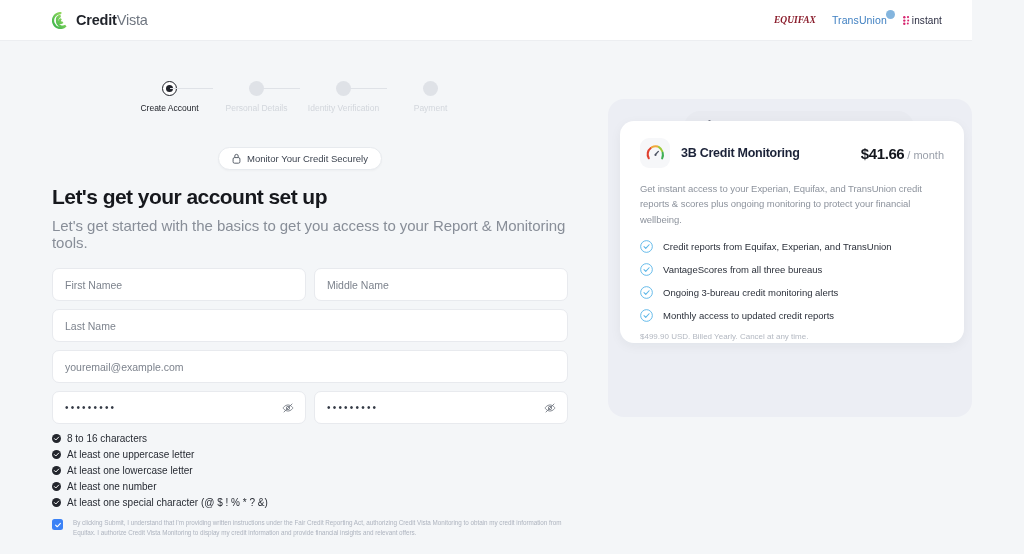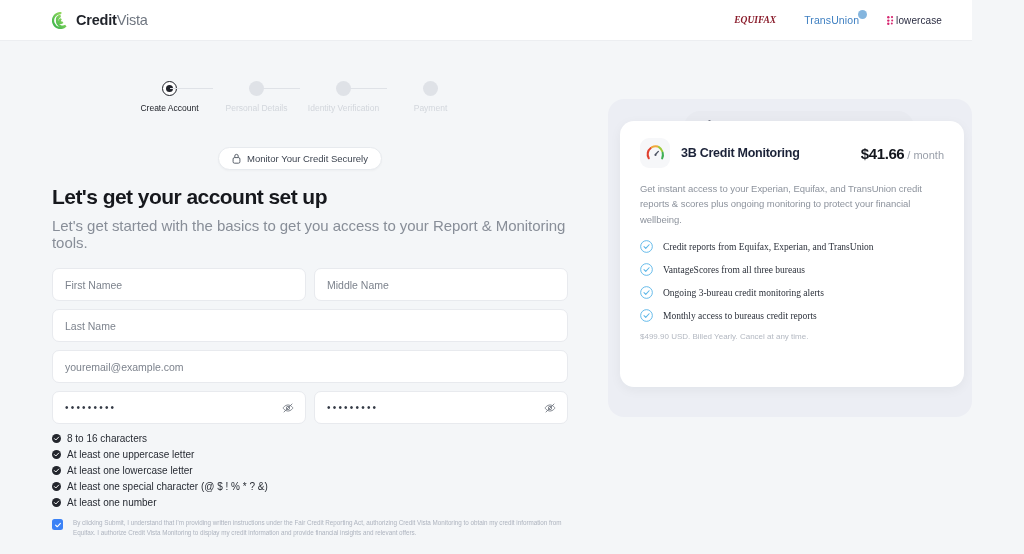--- a/index.html
+++ b/index.html
@@ -20,21 +20,21 @@
     padding: 0 30px 0 52px;
     border-bottom: 1px solid #eceef1;
     position: relative;
   }
   .brand { display: flex; align-items: center; gap: 7px; }
   .brand-mark { width: 17px; height: 17px; display: block; }
   .brand-text { font-size: 14.5px; letter-spacing: -0.2px; }
   .brand-text .b1 { font-weight: bold; color: #1f2229; }
   .brand-text .b2 { font-weight: normal; color: #6f7680; }
 
-  .bureaus { display: flex; align-items: center; gap: 28px; }
+  .bureaus { display: flex; align-items: center; gap: 16px; }
   .bureau { font-size: 9px; letter-spacing: 0.1px; display: flex; align-items: center; }
   .b-equifax {
     color: #8a1c2b; font-weight: bold; font-style: italic;
     font-size: 9.5px; letter-spacing: 0px;
     font-family: "Liberation Serif", serif;
   }
   .b-transunion { color: #3e7fc1; font-size: 10.5px; position: relative; }
   .b-transunion .tu-dot {
     position: absolute; right: -8px; top: -4px;
     width: 9px; height: 9px; border-radius: 50%;
@@ -176,21 +176,21 @@
     font-size: 9.5px; color: #4d535e;
   }
   .tg-seg.active { background: #f3f4f7; }
   .free-badge {
     background: #1c1c1c; color: #fff; font-size: 8px; font-weight: bold;
     border-radius: 11px; padding: 4px 9px; white-space: nowrap;
   }
 
   .card {
     position: absolute; left: 20px; top: 80px;
-    width: 344px; height: 266px;
+    width: 344px; height: 222px;
     background: #ffffff; border-radius: 14px;
     box-shadow: 0 3px 12px rgba(25,30,45,0.05);
     padding: 17px 20px 0 20px;
   }
   .card-head { display: flex; align-items: center; }
   .gauge-box {
     width: 30px; height: 30px; border-radius: 9px;
     background: #f6f7f9; display: flex; align-items: center; justify-content: center;
     flex: 0 0 auto;
   }
@@ -200,21 +200,21 @@
   }
   .price-wrap { margin-left: auto; display: flex; align-items: baseline; gap: 3px; }
   .price { font-size: 15px; font-weight: bold; color: #13161d; letter-spacing: -0.4px; }
   .per { font-size: 11px; color: #9aa0aa; }
 
   .card-desc {
     margin-top: 13px; font-size: 9.5px; line-height: 1.62;
     color: #8d939d; letter-spacing: -0.05px;
   }
   .feats { margin-top: 13px; }
-  .feat { display: flex; align-items: center; gap: 10px; margin-bottom: 10px; font-family: Liberation Serif, serif; }
+  .feat { display: flex; align-items: center; gap: 10px; margin-bottom: 10px; }
   .feat-text { font-size: 9.5px; color: #2b303a; }
   .fine { margin-top: 3px; font-size: 8px; color: #b3b8c1; }
 
   svg { display: block; }
 </style>
 </head>
 <body>
 
 <div class="topbar">
   <div class="brand">
@@ -244,21 +244,21 @@
       <span class="ex-dots">
         <svg width="8" height="9" viewBox="0 0 8 9">
           <circle cx="1.3" cy="1.3" r="1.2" fill="#d6246e"></circle>
           <circle cx="5" cy="1.1" r="1.1" fill="#d6246e"></circle>
           <circle cx="1.3" cy="4.6" r="1.2" fill="#d6246e"></circle>
           <circle cx="5.2" cy="4.4" r="1" fill="#d6246e"></circle>
           <circle cx="1.3" cy="7.7" r="1.2" fill="#d6246e"></circle>
           <circle cx="4.8" cy="7.6" r="1" fill="#d6246e"></circle>
         </svg>
       </span>
-      <span>lowercase</span>
+      <span>instant</span>
     </span>
   </div>
 </div>
 
 <div class="page">
 
   <div class="left">
 
     <div class="stepper">
       <div class="steps-row">
@@ -371,30 +371,30 @@
           </span>
           <span class="rule-text">At least one lowercase letter</span>
         </div>
         <div class="rule">
           <span>
             <svg width="9" height="9" viewBox="0 0 12 12">
                 <circle cx="6" cy="6" r="6" fill="#23262d"></circle>
                 <path d="M3.2 6.1l1.9 1.9 3.8-3.9" fill="none" stroke="#fff" stroke-width="1.3" stroke-linecap="round" stroke-linejoin="round"></path>
               </svg>
           </span>
-          <span class="rule-text">At least one special character (@ $ ! % * ? &amp;)</span>
+          <span class="rule-text">At least one number</span>
         </div>
         <div class="rule">
           <span>
             <svg width="9" height="9" viewBox="0 0 12 12">
                 <circle cx="6" cy="6" r="6" fill="#23262d"></circle>
                 <path d="M3.2 6.1l1.9 1.9 3.8-3.9" fill="none" stroke="#fff" stroke-width="1.3" stroke-linecap="round" stroke-linejoin="round"></path>
               </svg>
           </span>
-          <span class="rule-text">At least one number</span>
+          <span class="rule-text">At least one special character (@ $ ! % * ? &amp;)</span>
         </div>
       </div>
 
       <div class="consent">
         <span class="cbox">
           <svg width="8" height="8" viewBox="0 0 10 10">
               <path d="M2 5.2l2 2 4-4.3" fill="none" stroke="#fff" stroke-width="1.4" stroke-linecap="round" stroke-linejoin="round"></path>
             </svg>
         </span>
         <span class="consent-text">By clicking Submit, I understand that I'm providing written instructions under the Fair Credit Reporting Act, authorizing Credit Vista Monitoring to obtain my credit information from Equifax. I authorize Credit Vista Monitoring to display my credit information and provide financial insights and relevant offers.</span>
@@ -489,20 +489,20 @@
           </span>
           <span class="feat-text">Ongoing 3-bureau credit monitoring alerts</span>
         </div>
         <div class="feat">
           <span>
             <svg width="13" height="13" viewBox="0 0 14 14">
                 <circle cx="7" cy="7" r="6.3" fill="none" stroke="#5ab6e8" stroke-width="1"></circle>
                 <path d="M4.3 7.1l1.9 1.9 3.6-3.9" fill="none" stroke="#5ab6e8" stroke-width="1.1" stroke-linecap="round" stroke-linejoin="round"></path>
               </svg>
           </span>
-          <span class="feat-text">Monthly access to bureaus credit reports</span>
+          <span class="feat-text">Monthly access to updated credit reports</span>
         </div>
       </div>
 
       <div class="fine">$499.90 USD. Billed Yearly. Cancel at any time.</div>
     </div>
   </div>
 </div>
 
 </body></html>

